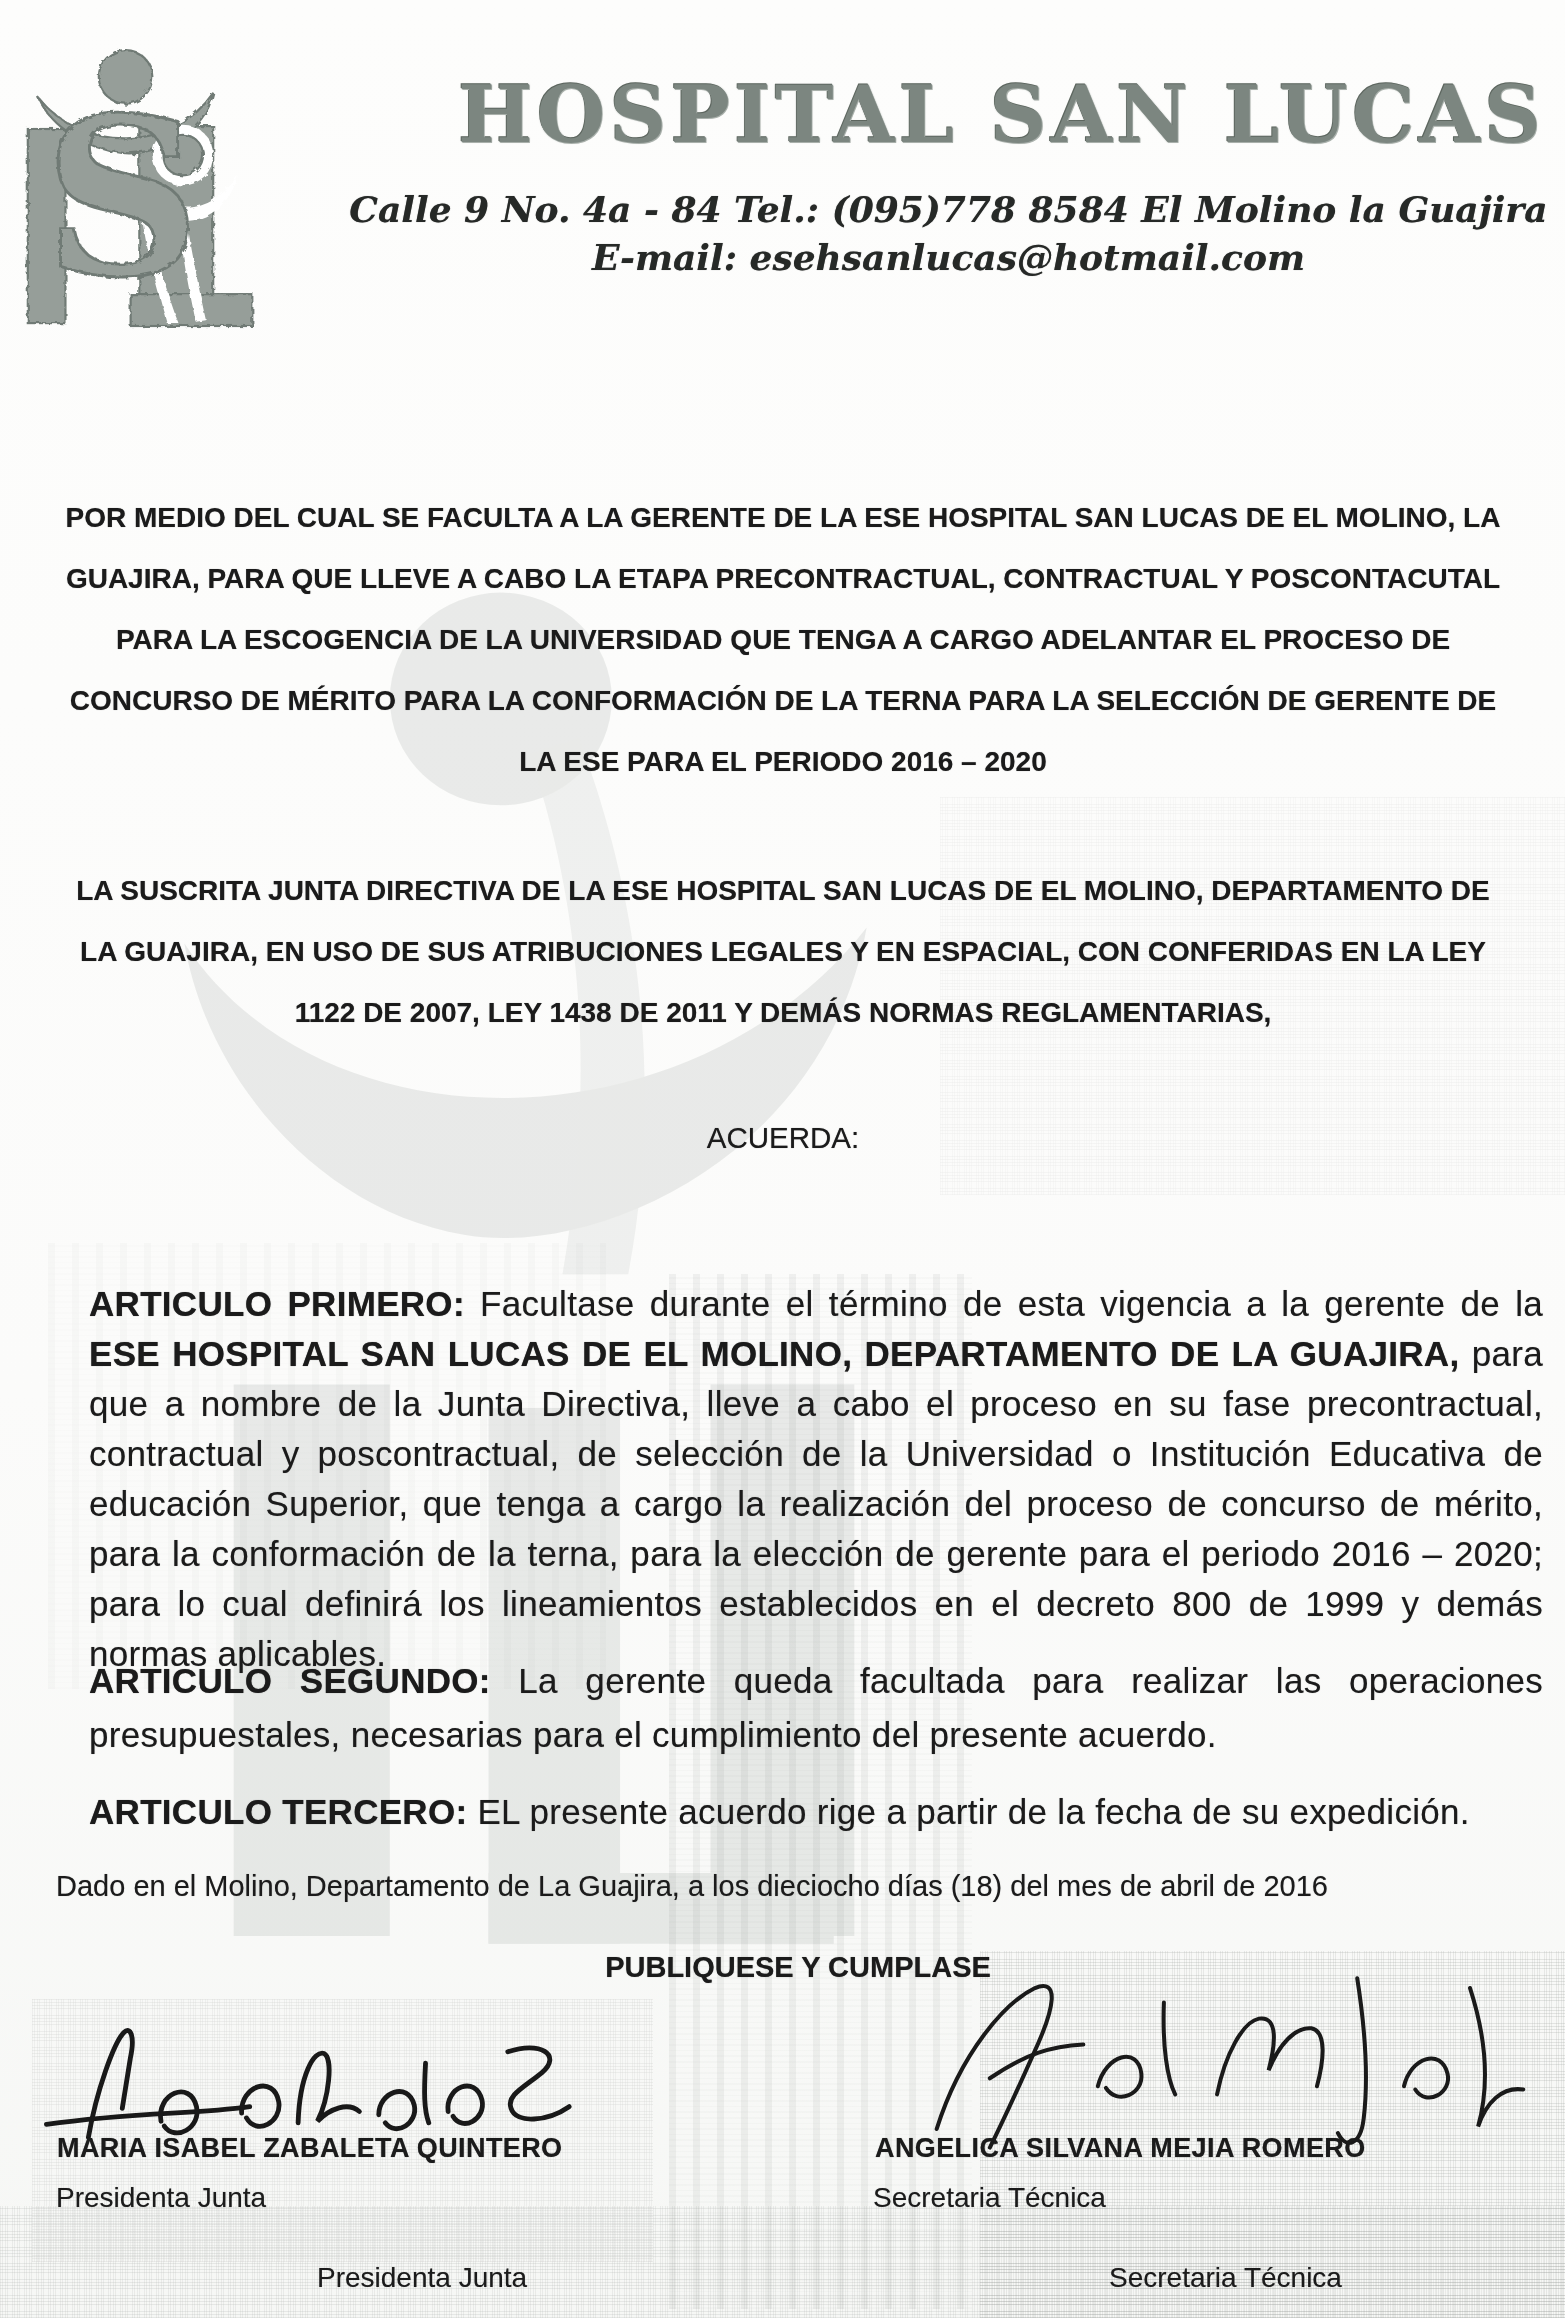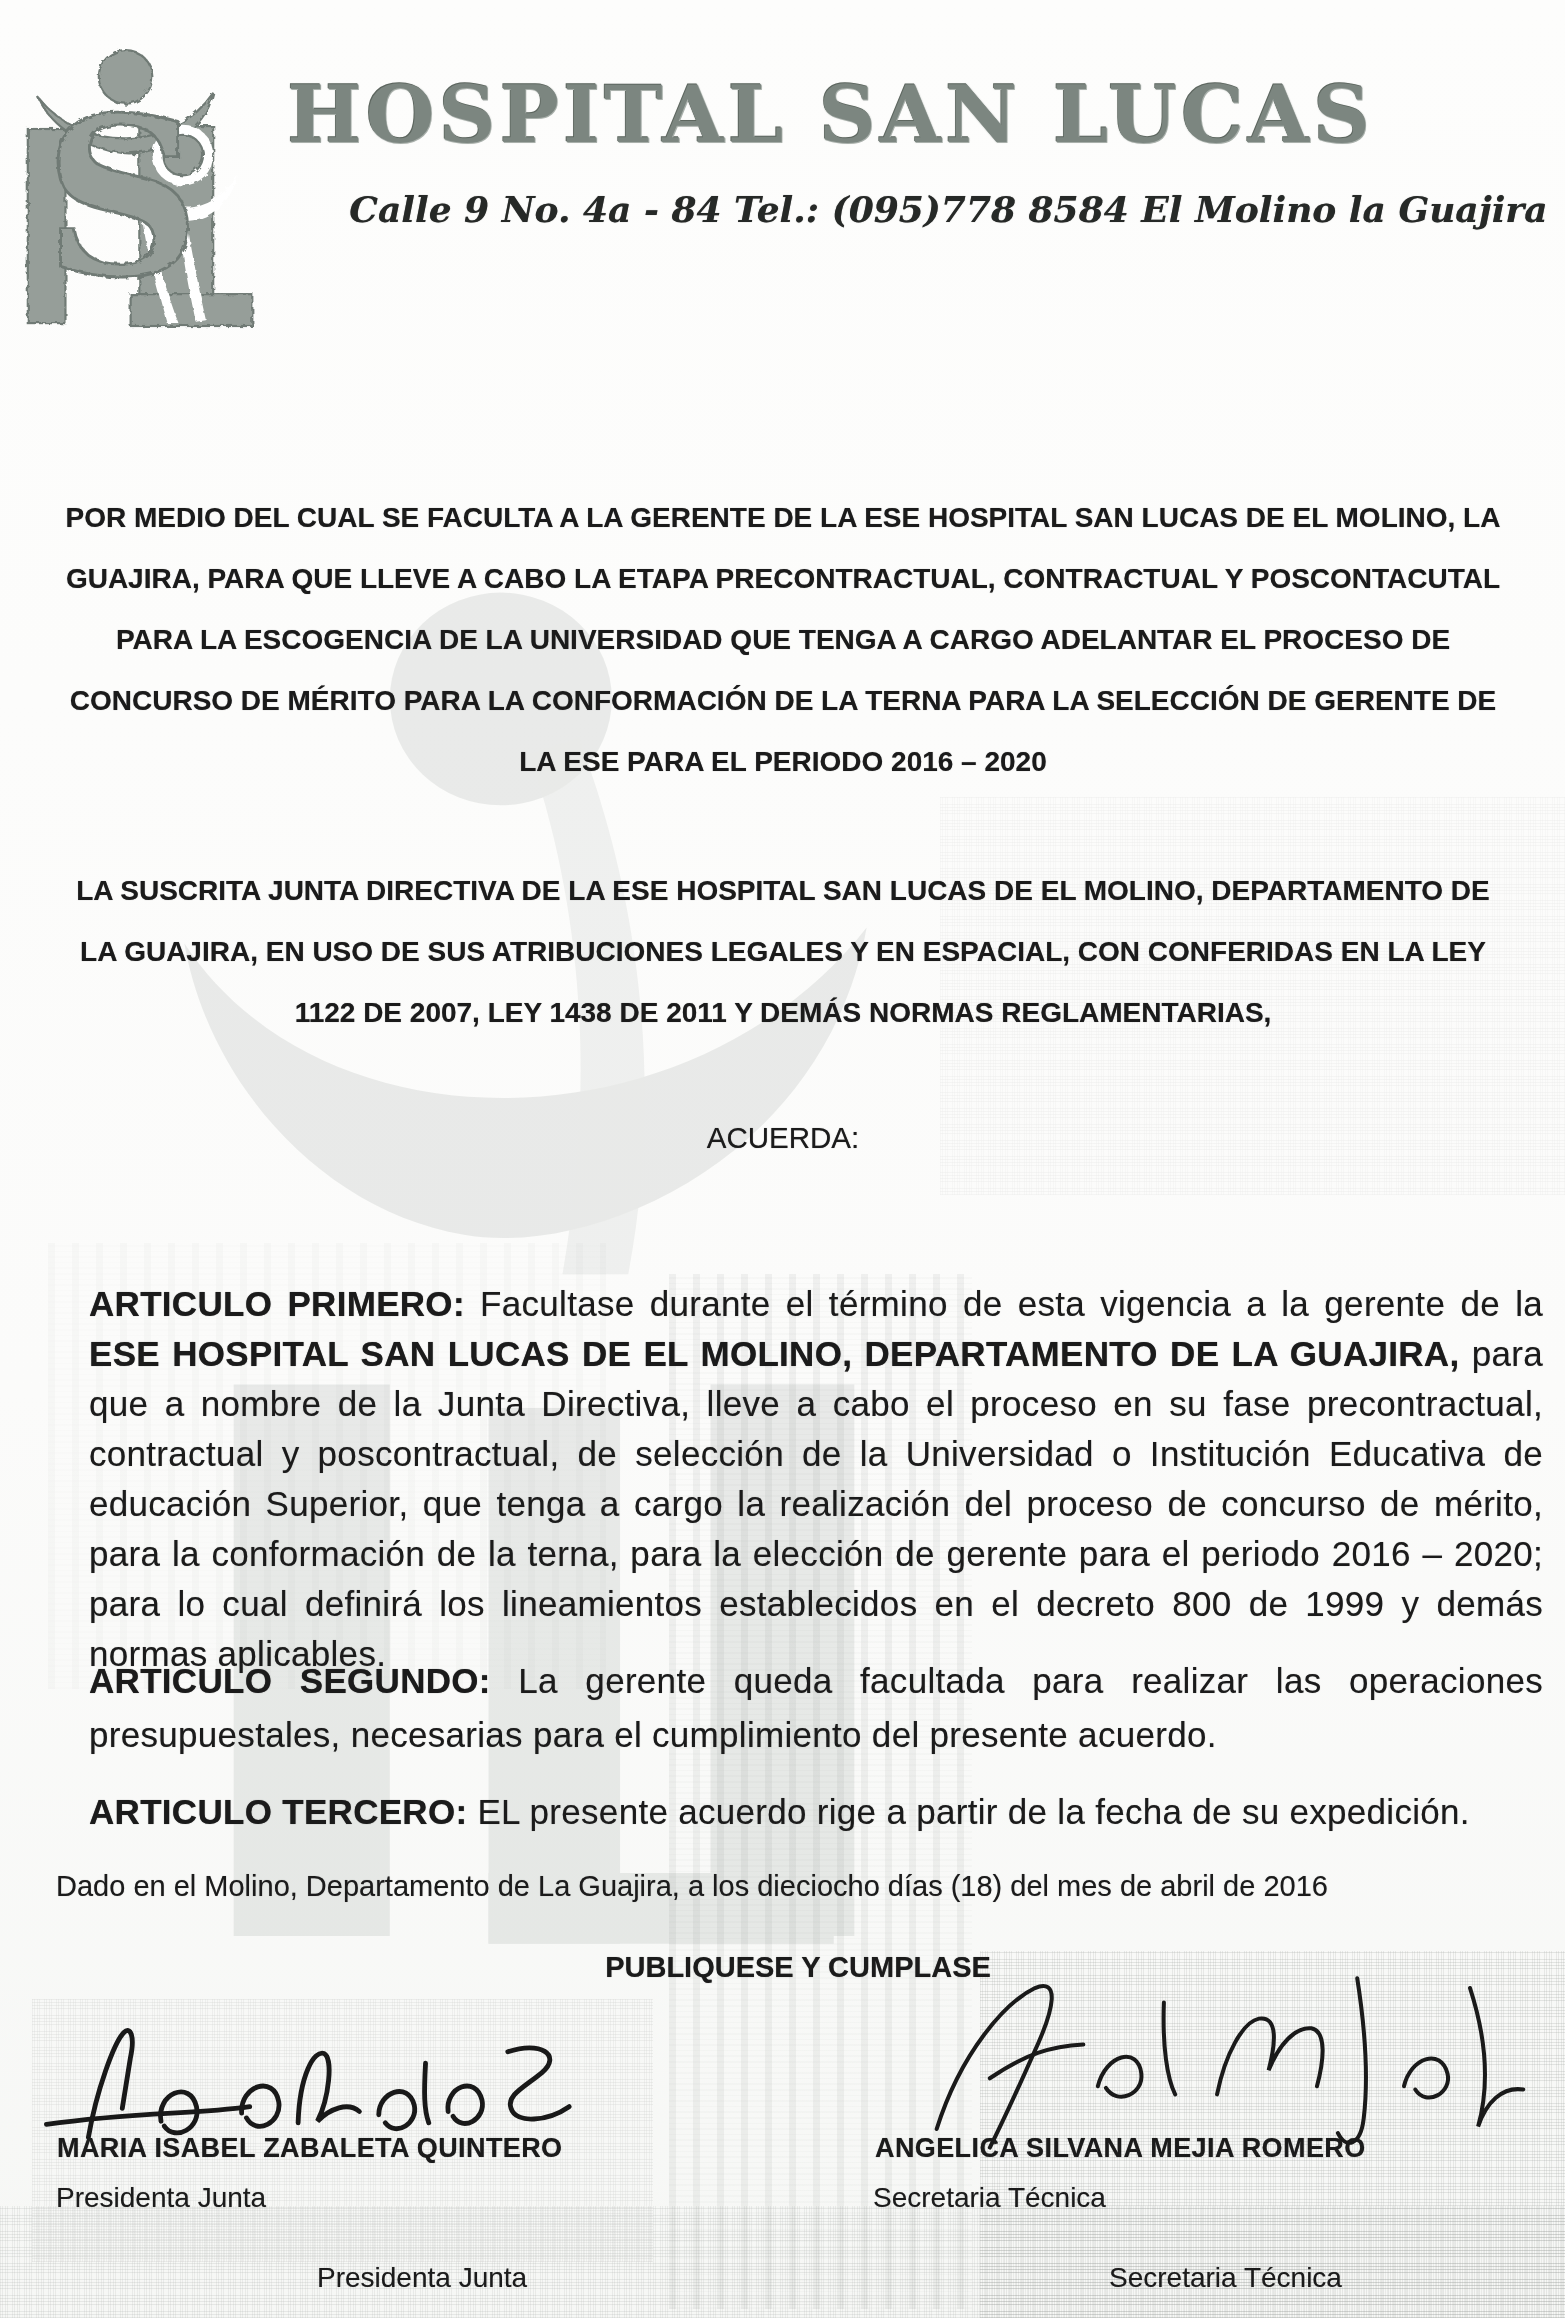--- a/index.html
+++ b/index.html
@@ -12,21 +12,21 @@
     position:relative;width:1566px;height:2319px;overflow:hidden;
     background:
       linear-gradient(180deg, #fdfdfc 0%, #fbfbfa 60%, #f6f7f5 100%);
     color:#1b1b1b;
   }
   
   .logo{position:absolute;left:22px;top:24px;width:239px;height:323px;}
   .hospital-name{
     position:absolute;left:287px;top:68px;width:1258px;height:127px;
     font-family:"DejaVu Serif", serif;font-weight:bold;
-    font-size:79px;letter-spacing:4px;text-align:left;
+    font-size:79px;letter-spacing:4px;text-align:right;
     color:#7c8680;
     text-shadow:0.8px 0.8px 0 #a9b0ab,-0.8px -0.8px 0 #5d665f,0 0 1.6px #8b948e;
     white-space:nowrap;
   }
   .header-contact{
     position:absolute;left:335px;top:185px;width:1227px;text-align:center;
     font-family:"DejaVu Serif", serif;font-style:italic;font-weight:bold;
     color:#26292 7;
   }
   .header-contact div{color:#262927;text-shadow:0 0 0.8px rgba(30,30,30,.6);}
@@ -157,20 +157,21 @@
       </g>
       <circle cx="222" cy="168" r="28" fill="#969e99" stroke="#6f7a74" stroke-width="3"></circle>
       <text x="30" y="332" font-family="DejaVu Serif, serif" font-weight="bold" font-size="300" fill="#969e99" stroke="#6f7a74" stroke-width="4">S</text>
     </g>
   </svg>
 
   <div class="hospital-name">HOSPITAL SAN LUCAS</div>
 
   <div class="header-contact">
     <div class="address-line">Calle 9 No. 4a - 84 Tel.: (095)778 8584 El Molino la Guajira</div>
+    <div class="email-line">E-mail: esehsanlucas@hotmail.com</div>
   </div>
 
 
   <div class="centered-para preamble">POR MEDIO DEL CUAL SE FACULTA A LA GERENTE DE LA ESE HOSPITAL SAN LUCAS DE EL MOLINO, LA GUAJIRA, PARA QUE LLEVE A CABO LA ETAPA PRECONTRACTUAL, CONTRACTUAL Y POSCONTACUTAL PARA LA ESCOGENCIA DE LA UNIVERSIDAD QUE TENGA A CARGO ADELANTAR EL PROCESO DE CONCURSO DE MÉRITO PARA LA CONFORMACIÓN DE LA TERNA PARA LA SELECCIÓN DE GERENTE DE LA ESE PARA EL PERIODO 2016 – 2020</div>
 
   <div class="centered-para authority">LA SUSCRITA JUNTA DIRECTIVA DE LA ESE HOSPITAL SAN LUCAS DE EL MOLINO, DEPARTAMENTO DE LA GUAJIRA, EN USO DE SUS ATRIBUCIONES LEGALES Y EN ESPACIAL, CON CONFERIDAS EN LA LEY 1122 DE 2007, LEY 1438 DE 2011 Y DEMÁS NORMAS REGLAMENTARIAS,</div>
 
   <div class="acuerda">ACUERDA:</div>
 
   <div class="article article-1">

